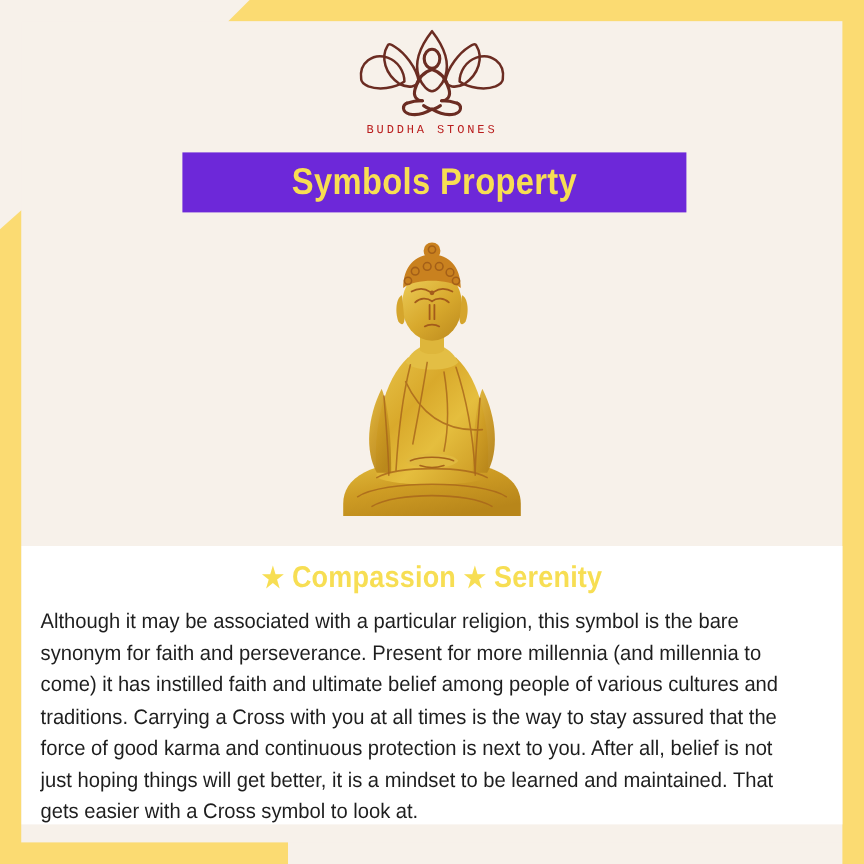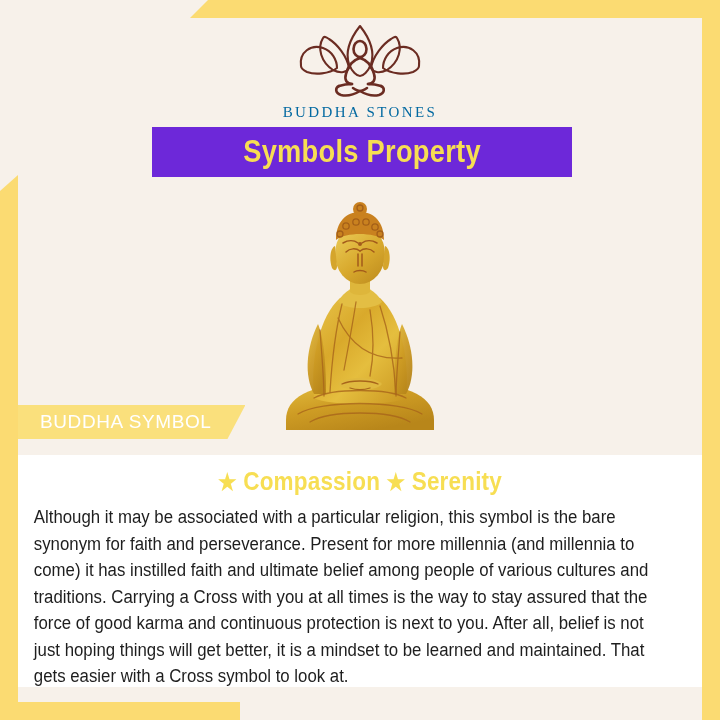--- a/index.html
+++ b/index.html
@@ -82,24 +82,24 @@
     z-index: 4;
   }
   .logo-mark {
     display: block;
     margin: 0 auto;
     width: 150px;
     height: 78px;
   }
   .brand-name {
     margin-top: 4px;
-    font-family: Liberation Serif, serif;
-    font-size: 15px;
+    font-family: Liberation Mono, monospace;
+    font-size: 10px;
     letter-spacing: 2.4px;
-    color: #0369a1;
+    color: #b91c1c;
     font-weight: 400;
   }
 
   
   .title-band {
     position: absolute;
     left: 152px;
     top: 127px;
     width: 420px;
     height: 50px;
@@ -319,23 +319,20 @@
       </g>
 
       <g fill="none" stroke="#A8651B" stroke-width="1.3" opacity="0.8" stroke-linecap="round">
         <path d="M28 216 C 50 202, 130 202, 152 216"></path>
         <path d="M40 224 C 60 212, 120 212, 140 224"></path>
         <path d="M44 200 C 62 190, 118 190, 136 200"></path>
       </g>
     </svg>
   </div>
 
-  <div class="ribbon">
-    <span class="ribbon-text">BUDDHA SYMBOL</span>
-  </div>
 
   <div class="content-card">
     <div class="headline">
       <span class="star">★</span>
       <span>Compassion</span>
       <span class="star">★</span>
       <span>Serenity</span>
     </div>
     <div class="body-copy">Although it may be associated with a particular religion, this symbol is the bare synonym for faith and perseverance. Present for more millennia (and millennia to come) it has instilled faith and ultimate belief among people of various cultures and traditions. Carrying a Cross with you at all times is the way to stay assured that the force of good karma and continuous protection is next to you. After all, belief is not just hoping things will get better, it is a mindset to be learned and maintained. That gets easier with a Cross symbol to look at.</div>
   </div>

